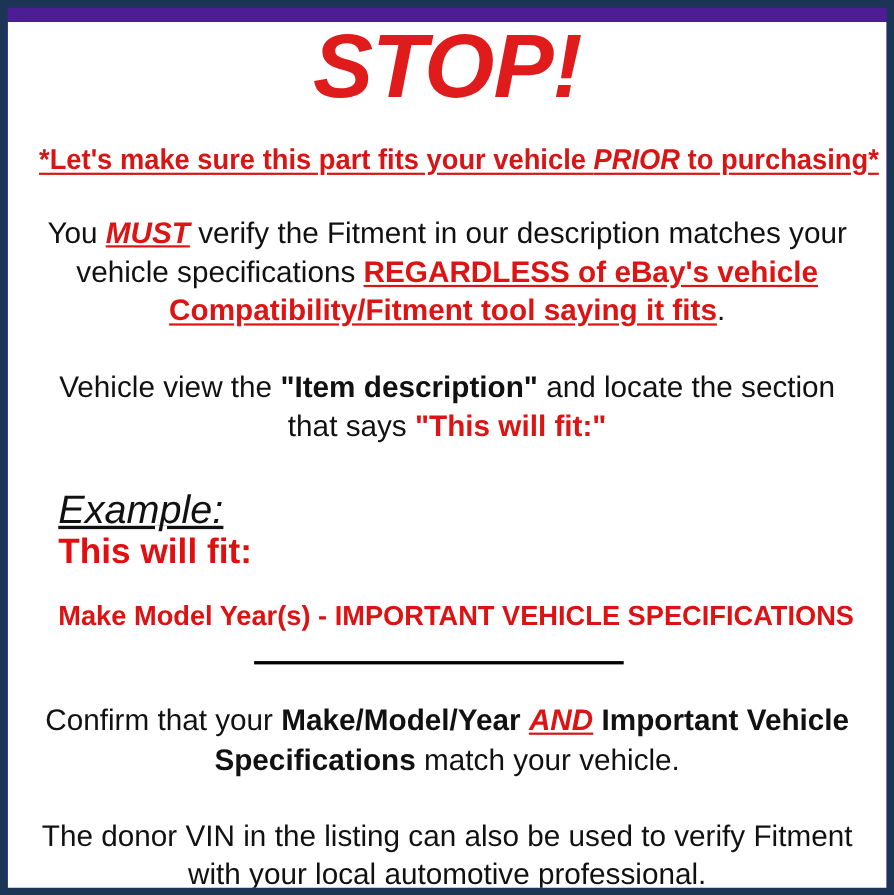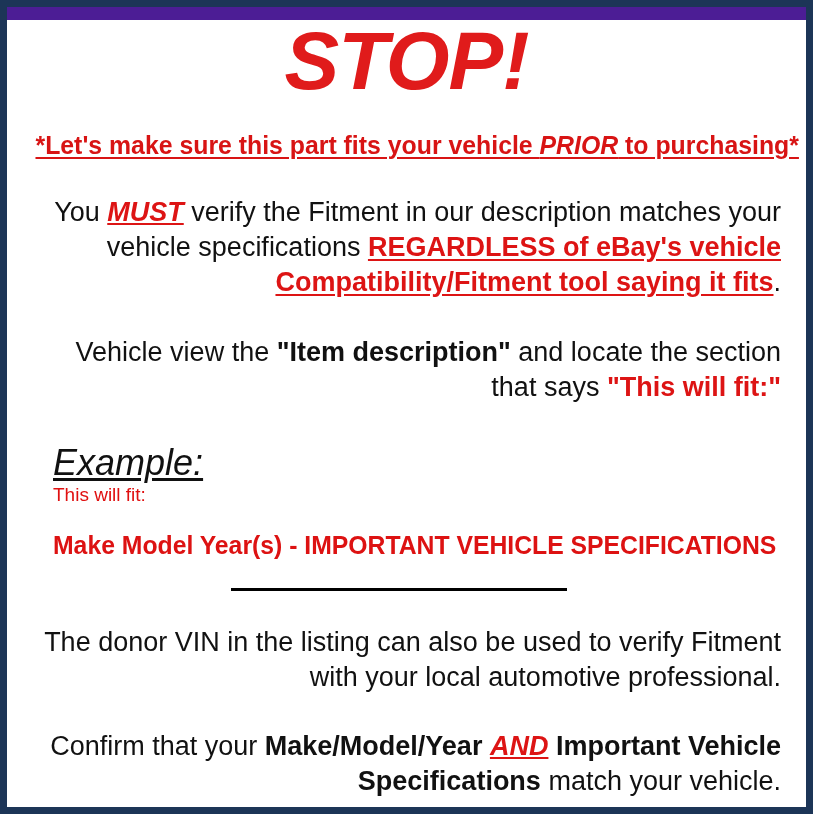--- a/index.html
+++ b/index.html
@@ -66,21 +66,21 @@
   }
 
   
   .para {
     color: #111111;
     font-size: 27px;
     font-weight: normal;
     line-height: 1.30;
     margin: 0;
     padding: 0 14px;
-    text-align: right;
+    text-align: center;
   }
   .para.blk1 { margin-top: 34px; }
   .para.blk2 { margin-top: 35px; }
   .para.blk3 { margin-top: 34px; }
   .para.blk4 { margin-top: 34px; }
 
   .b    { font-weight: bold; }
   .red  { color: #dd1414; }
 
   
@@ -110,22 +110,22 @@
     font-size: 36px;
     font-style: italic;
     font-weight: normal;
     text-decoration: underline;
     text-underline-offset: 3px;
     line-height: 1.05;
     margin: 0;
   }
   .example-fit {
     color: #e01010;
-    font-size: 19px;
-    font-weight: normal;
+    font-size: 32px;
+    font-weight: bold;
     line-height: 1.12;
     margin: 2px 0 0 0;
   }
   .example-spec {
     color: #dd1212;
     font-size: 25px;
     font-weight: bold;
     line-height: 1.1;
     margin: 27px 0 0 0;
     white-space: nowrap;
@@ -164,18 +164,18 @@
     <div class="example-block">
       <div class="example-label">Example:</div>
       <div class="example-fit">This will fit:</div>
       <div class="example-spec">Make Model Year(s) - IMPORTANT VEHICLE SPECIFICATIONS</div>
     </div>
 
     <div class="divider-wrap">
       <span class="divider"></span>
     </div>
 
+    <p class="para blk3"><span>Confirm that your </span><span class="b">Make/Model/Year</span><span> </span><span class="emph">AND</span><span> </span><span class="b">Important Vehicle Specifications</span><span> match your vehicle.</span></p>
+
     <p class="para blk4">The donor VIN in the listing can also be used to verify Fitment with your local automotive professional.</p>
-
-    <p class="para blk3"><span>Confirm that your </span><span class="b">Make/Model/Year</span><span> </span><span class="emph">AND</span><span> </span><span class="b">Important Vehicle Specifications</span><span> match your vehicle.</span></p>
 
   </div>
 </div>
 
 </body></html>

